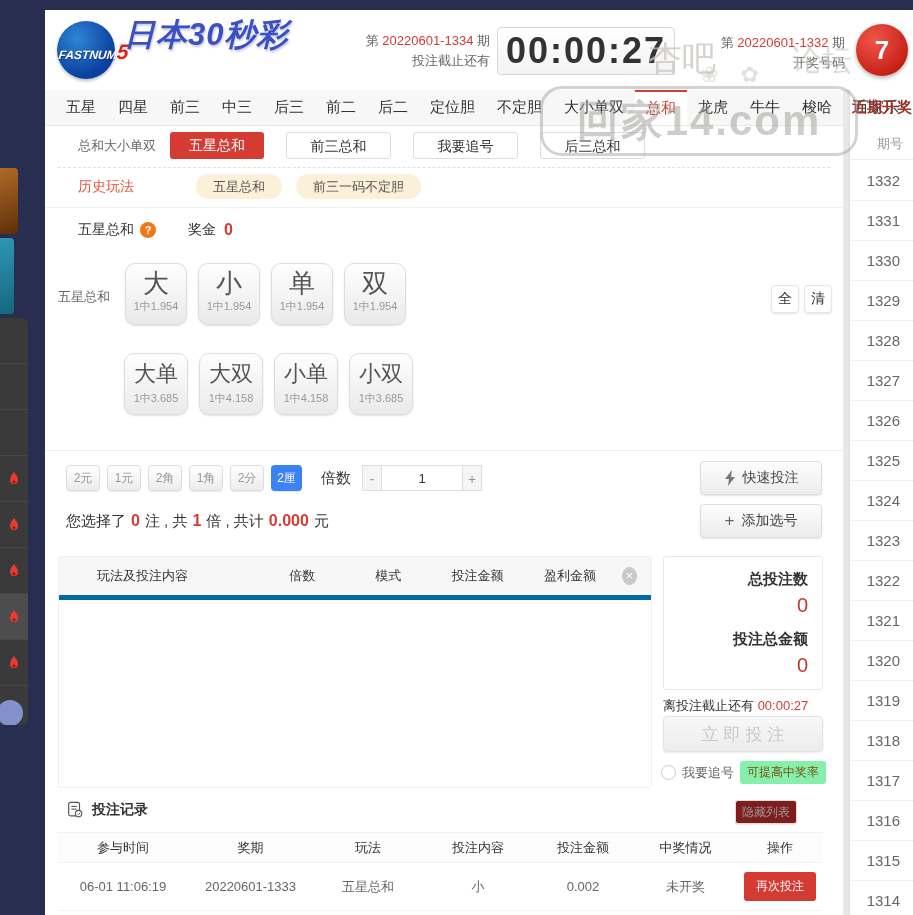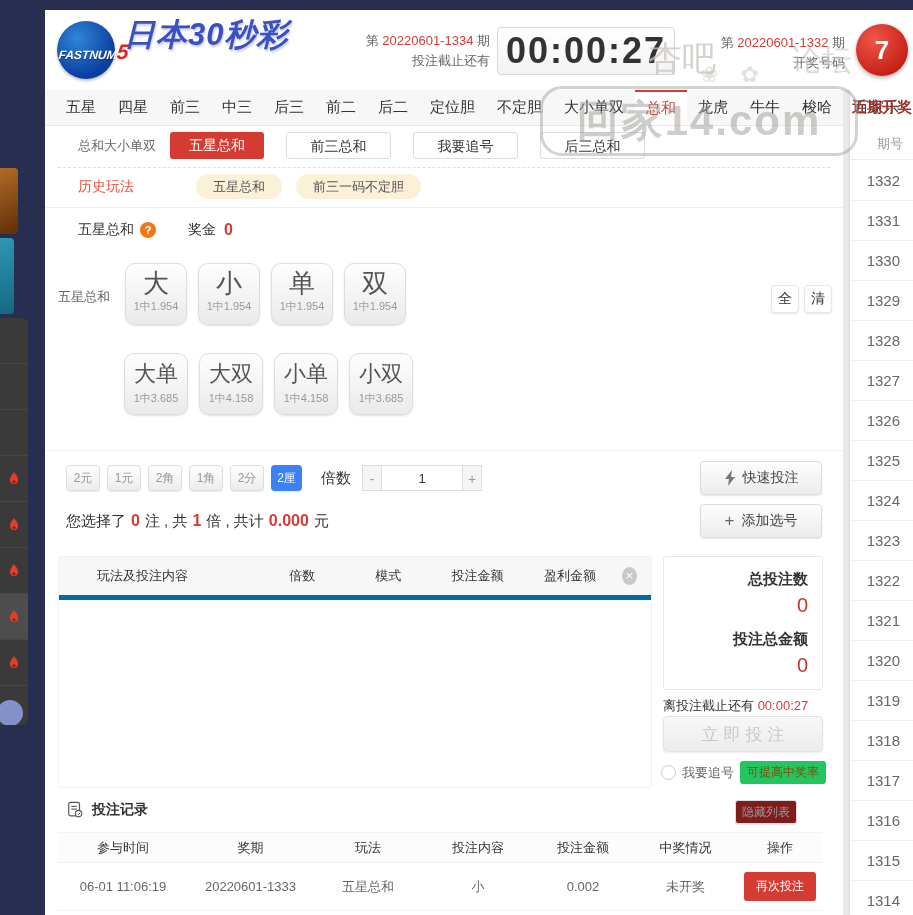--- a/index.html
+++ b/index.html
@@ -115,21 +115,21 @@
     box-sizing:border-box;padding:13px 14px;text-align:right;}
   .totals-box .tl{font-size:15px;font-weight:bold;color:#333;}
   .totals-box .tv{font-size:20px;color:#c0392b;margin:5px 0 13px;}
   .deadline{left:663px;top:697px;width:160px;font-size:13px;color:#333;white-space:nowrap;}
   .bet-now{left:663px;top:716px;width:160px;height:36px;border:1px solid #e3e3e3;border-radius:4px;
     background:linear-gradient(#f8f8f8,#ececec);box-shadow:0 1px 2px rgba(0,0,0,.08);cursor:pointer;
     font-size:17px;color:#c9c9c9;letter-spacing:5px;display:flex;align-items:center;justify-content:center;padding-left:5px;box-sizing:border-box;}
   .chase-row{left:661px;top:761px;display:flex;align-items:center;gap:6px;}
   .radio{width:15px;height:15px;border:1px solid #ccc;border-radius:50%;background:#fff;cursor:pointer;box-sizing:border-box;}
   .chase-label{font-size:13px;color:#666;cursor:pointer;}
-  .chase-tag{background:#22c55e;color:#7c4f0e;font-size:12px;padding:3px 7px;border-radius:3px;}
+  .chase-tag{background:#86efac;color:#7c4f0e;font-size:12px;padding:3px 7px;border-radius:3px;}
 
   
   .rec-head{left:66px;top:801px;display:flex;align-items:center;gap:8px;}
   .rec-title{font-size:14px;font-weight:bold;color:#333;}
   .hide-btn{left:735px;top:800px;width:62px;height:24px;border:1px solid #ddd;border-radius:3px;background:#7f1d1d;
     box-shadow:0 1px 1px rgba(0,0,0,.08);font-size:12px;color:#999;display:flex;align-items:center;justify-content:center;cursor:pointer;box-sizing:border-box;}
   .rec-cols{left:58px;width:764px;display:flex;align-items:center;font-size:13px;box-sizing:border-box;}
   .rec-header-row{top:832px;height:31px;color:#333;background:#fcfcfc;border-top:1px solid #f2f2f2;border-bottom:1px solid #f2f2f2;}
   .rec-data-row{top:863px;height:48px;color:#666;border-bottom:1px solid #f2f2f2;}
   .rc1{width:130px;text-align:center;} .rc2{width:125px;text-align:center;} .rc3{width:110px;text-align:center;}

